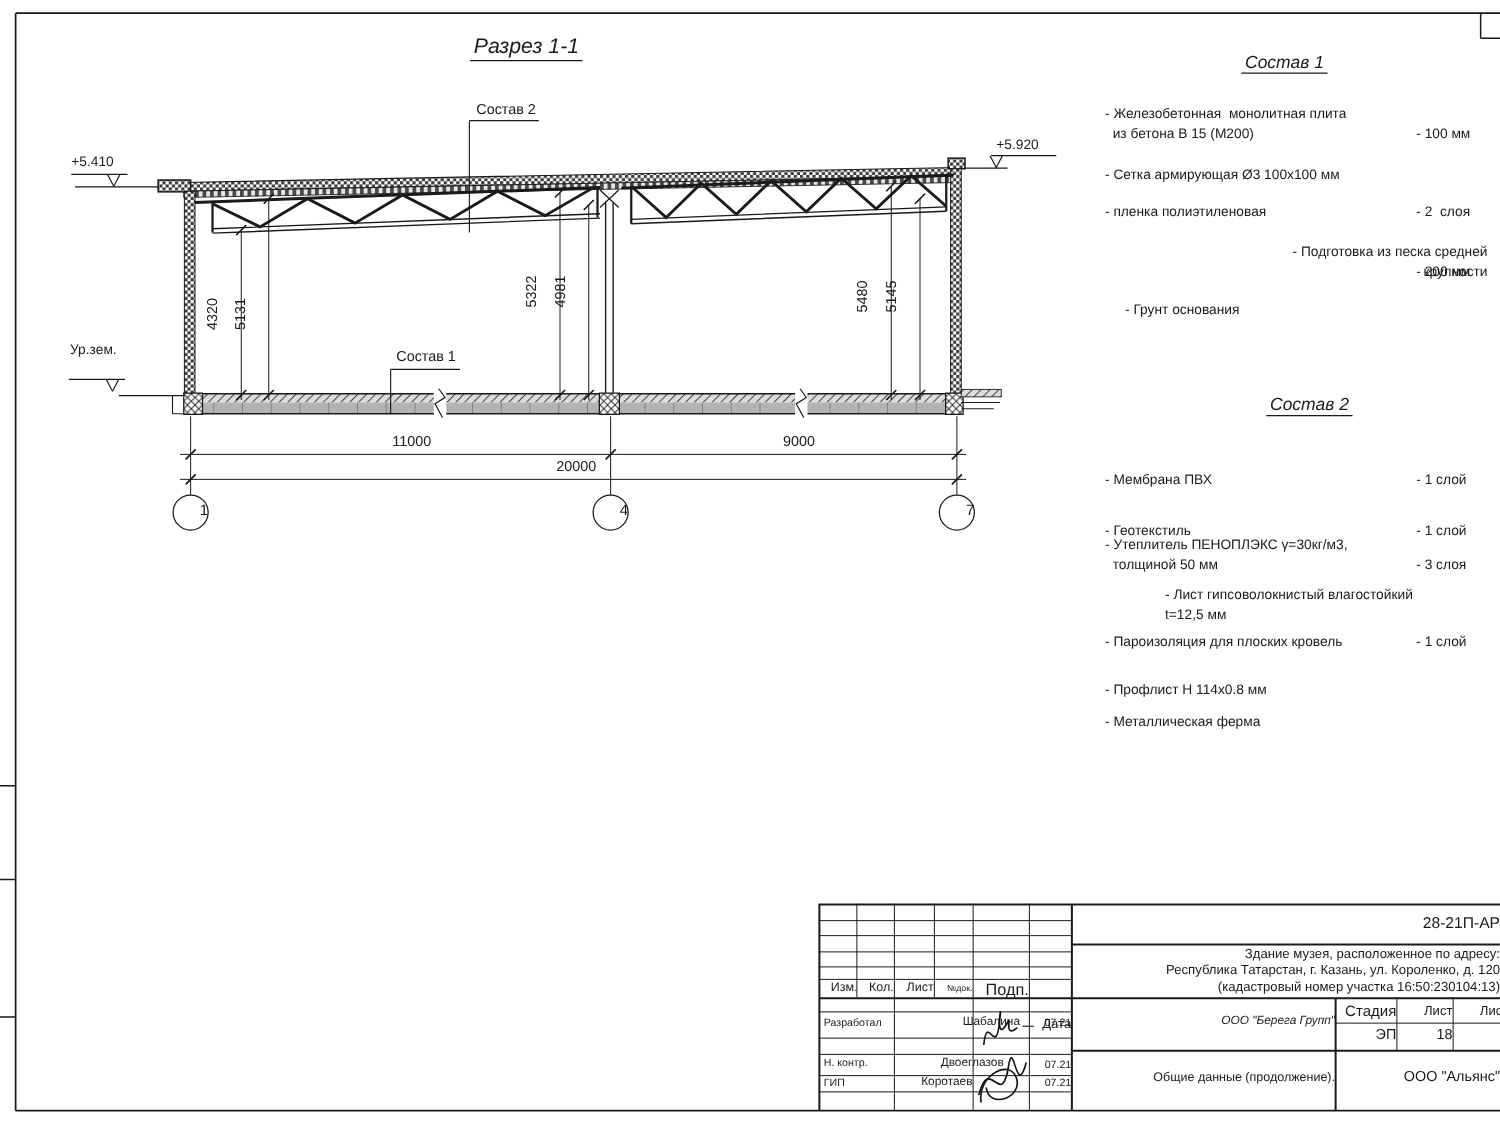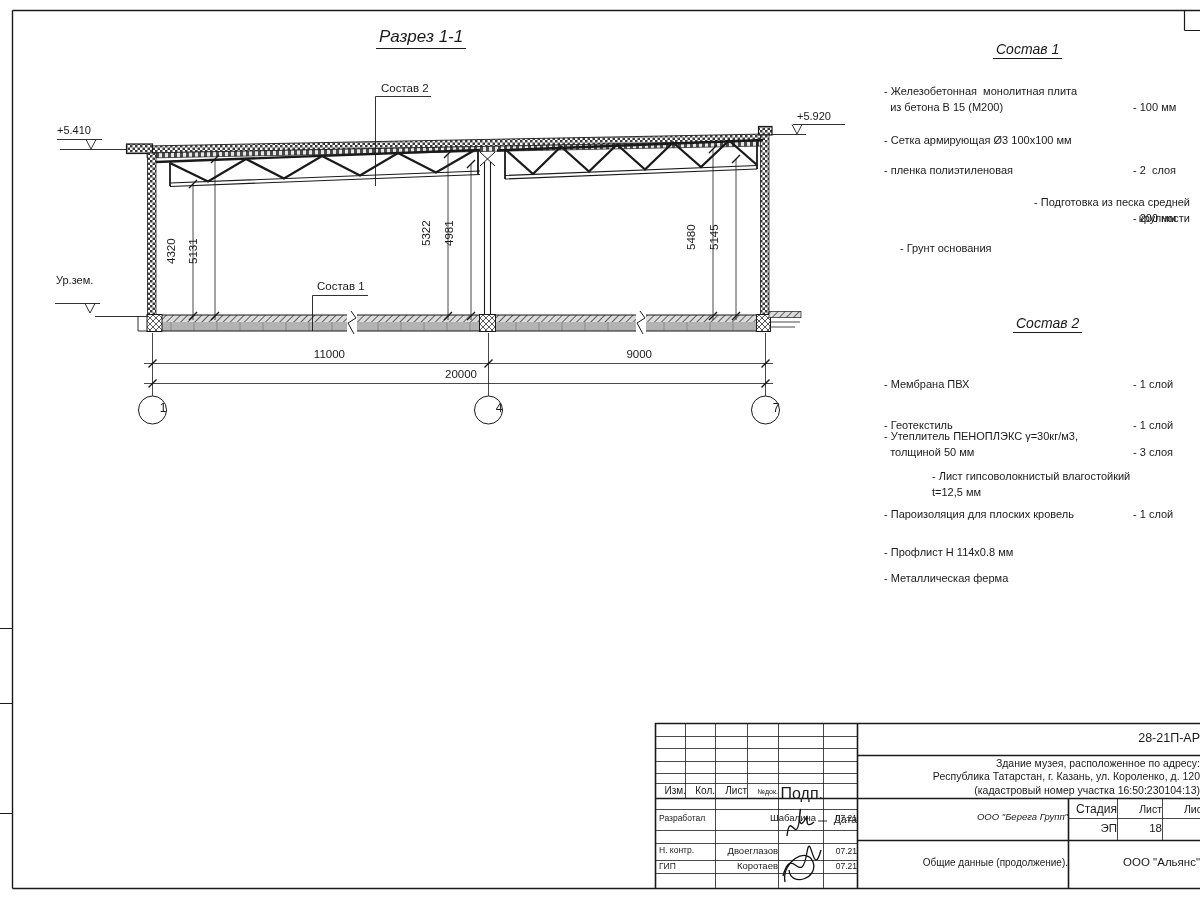--- a/index.html
+++ b/index.html
@@ -211,29 +211,29 @@
   </div>
 <div class="row" style="top:571px;">
     <span class="nm">- Металлическая ферма</span>
     <span class="vl"></span>
   </div>
 
 <div class="t c" style="left:656px;top:785px;width:30px;font-size:10px;">Изм.</div>
 <div class="t c" style="left:685px;top:785px;width:30px;font-size:10px;">Кол.</div>
 <div class="t c" style="left:715px;top:785px;width:32px;font-size:10px;">Лист</div>
 <div class="t c" style="left:747px;top:788px;width:31px;font-size:7px;">№док.</div>
-<div class="t c" style="left:778px;top:785px;width:45px;font-size:16px;">Подп.</div>
+<div class="t c" style="left:778px;top:785px;width:45px;font-size:13px;">Подп.</div>
 <div class="t c" style="left:823px;top:785px;width:34px;font-size:10.5px;margin-top:28px;">Дата</div>
 
 <div class="t" style="left:659px;top:814px;font-size:8.5px;">Разработал</div>
 <div class="t c" style="left:715px;top:813px;width:63px;font-size:9.5px;margin-left:38px;">Шабалина</div>
 <div class="t c" style="left:824px;top:814px;width:33px;font-size:8.5px;">07.21</div>
 
 <div class="t" style="left:659px;top:846px;font-size:8.5px;">Н. контр.</div>
-<div class="t c" style="left:715px;top:846px;width:63px;font-size:9.5px;">Двоеглазов</div>
+<div class="t c" style="left:740px;top:846px;width:63px;font-size:9.5px;">Двоеглазов</div>
 <div class="t c" style="left:824px;top:847px;width:33px;font-size:8.5px;">07.21</div>
 
 <div class="t" style="left:659px;top:862px;font-size:8.5px;">ГИП</div>
 <div class="t c" style="left:715px;top:861px;width:63px;font-size:9.5px;">Коротаев</div>
 <div class="t c" style="left:824px;top:862px;width:33px;font-size:8.5px;">07.21</div>
 
 <div class="t c" style="left:857px;top:731px;width:343px;font-size:12.5px;">28-21П-АР</div>
 <div class="t c" style="left:857px;top:757px;width:343px;font-size:10.5px;">Здание музея, расположенное по адресу:</div>
 <div class="t c" style="left:857px;top:770px;width:343px;font-size:10.5px;">Республика Татарстан, г. Казань, ул. Короленко, д. 120</div>
 <div class="t c" style="left:857px;top:784px;width:343px;font-size:10.5px;">(кадастровый номер участка 16:50:230104:13)</div>

